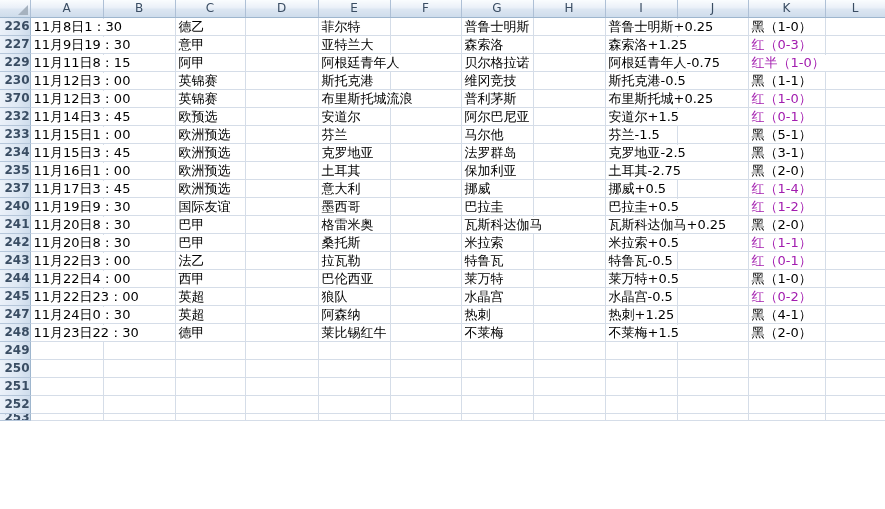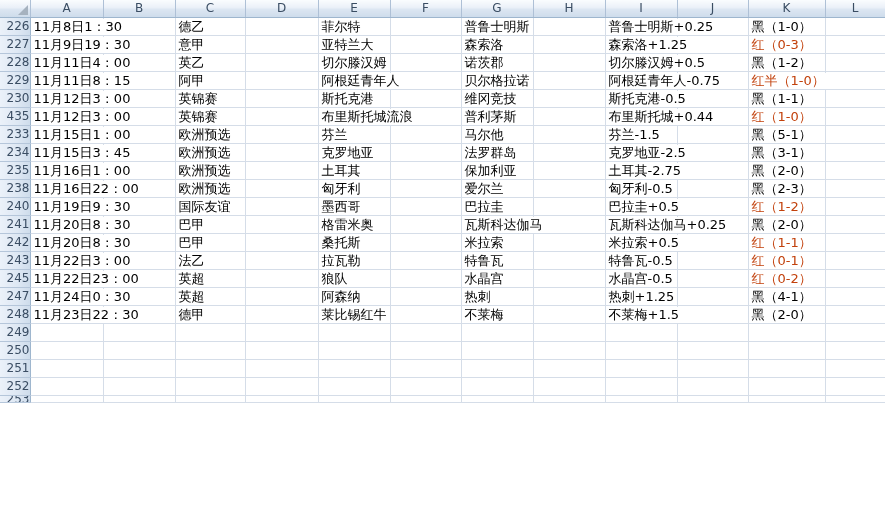--- a/index.html
+++ b/index.html
@@ -24,36 +24,36 @@
   .corner-tri{
     position:absolute;right:2px;bottom:2px;width:0;height:0;
     border-left:10px solid transparent;border-bottom:10px solid #A6B2BF;
   }
   
   th.rowhdr{
     width:30px;height:17px;
     background:linear-gradient(to right,#EBF1F9 0%,#DDE7F3 60%,#CEDCEB 100%);
     border-right:1px solid #9EB6CE;
     border-bottom:1px solid #B5C6DA;
-    font-size:12px;font-weight:normal;color:#3A4D63;text-align:right;
+    font-size:12px;font-weight:bold;color:#3A4D63;text-align:right;
     padding-right:4px;line-height:17px;
   }
   
   td.cell{
     height:17px;
     border-right:1px solid #D5DDE8;
     border-bottom:1px solid #D5DDE8;
     font-size:13px;color:#000;background:#fff;
   }
   td.cell .v{
     position:relative;z-index:1;display:inline-block;
     background:#fff;line-height:16px;padding:0 2px 0 3px;
     vertical-align:top;margin-top:1px;
   }
-  td.cell .v.red{color:#c2410c;}
+  td.cell .v.red{color:#a21caf;}
   tr.partial th.rowhdr, tr.partial td.cell{height:6px;line-height:6px;overflow:hidden;}
 </style>
 </head>
 <body>
 
 <div id="app">
   <table class="grid">
     <colgroup>
       <col style="width:30px">
         <col style="width:73px">
@@ -115,35 +115,20 @@
           <td class="cell"><span class="v">亚特兰大</span></td>
           <td class="cell"></td>
           <td class="cell"><span class="v">森索洛</span></td>
           <td class="cell"></td>
           <td class="cell"><span class="v">森索洛+1.25</span></td>
           <td class="cell"></td>
           <td class="cell"><span class="v red">红（0-3）</span></td>
           <td class="cell"></td>
         </tr>
         <tr>
-          <th class="rowhdr">228</th>
-          <td class="cell"><span class="v">11月11日4：00</span></td>
-          <td class="cell"></td>
-          <td class="cell"><span class="v">英乙</span></td>
-          <td class="cell"></td>
-          <td class="cell"><span class="v">切尔滕汉姆</span></td>
-          <td class="cell"></td>
-          <td class="cell"><span class="v">诺茨郡</span></td>
-          <td class="cell"></td>
-          <td class="cell"><span class="v">切尔滕汉姆+0.5</span></td>
-          <td class="cell"></td>
-          <td class="cell"><span class="v">黑（1-2）</span></td>
-          <td class="cell"></td>
-        </tr>
-        <tr>
           <th class="rowhdr">229</th>
           <td class="cell"><span class="v">11月11日8：15</span></td>
           <td class="cell"></td>
           <td class="cell"><span class="v">阿甲</span></td>
           <td class="cell"></td>
           <td class="cell"><span class="v">阿根廷青年人</span></td>
           <td class="cell"></td>
           <td class="cell"><span class="v">贝尔格拉诺</span></td>
           <td class="cell"></td>
           <td class="cell"><span class="v">阿根廷青年人-0.75</span></td>
@@ -160,32 +145,47 @@
           <td class="cell"><span class="v">斯托克港</span></td>
           <td class="cell"></td>
           <td class="cell"><span class="v">维冈竞技</span></td>
           <td class="cell"></td>
           <td class="cell"><span class="v">斯托克港-0.5</span></td>
           <td class="cell"></td>
           <td class="cell"><span class="v">黑（1-1）</span></td>
           <td class="cell"></td>
         </tr>
         <tr>
-          <th class="rowhdr">435</th>
+          <th class="rowhdr">370</th>
           <td class="cell"><span class="v">11月12日3：00</span></td>
           <td class="cell"></td>
           <td class="cell"><span class="v">英锦赛</span></td>
           <td class="cell"></td>
           <td class="cell"><span class="v">布里斯托城流浪</span></td>
           <td class="cell"></td>
           <td class="cell"><span class="v">普利茅斯</span></td>
           <td class="cell"></td>
-          <td class="cell"><span class="v">布里斯托城+0.44</span></td>
+          <td class="cell"><span class="v">布里斯托城+0.25</span></td>
           <td class="cell"></td>
           <td class="cell"><span class="v red">红（1-0）</span></td>
+          <td class="cell"></td>
+        </tr>
+        <tr>
+          <th class="rowhdr">232</th>
+          <td class="cell"><span class="v">11月14日3：45</span></td>
+          <td class="cell"></td>
+          <td class="cell"><span class="v">欧预选</span></td>
+          <td class="cell"></td>
+          <td class="cell"><span class="v">安道尔</span></td>
+          <td class="cell"></td>
+          <td class="cell"><span class="v">阿尔巴尼亚</span></td>
+          <td class="cell"></td>
+          <td class="cell"><span class="v">安道尔+1.5</span></td>
+          <td class="cell"></td>
+          <td class="cell"><span class="v red">红（0-1）</span></td>
           <td class="cell"></td>
         </tr>
         <tr>
           <th class="rowhdr">233</th>
           <td class="cell"><span class="v">11月15日1：00</span></td>
           <td class="cell"></td>
           <td class="cell"><span class="v">欧洲预选</span></td>
           <td class="cell"></td>
           <td class="cell"><span class="v">芬兰</span></td>
           <td class="cell"></td>
@@ -220,32 +220,32 @@
           <td class="cell"><span class="v">土耳其</span></td>
           <td class="cell"></td>
           <td class="cell"><span class="v">保加利亚</span></td>
           <td class="cell"></td>
           <td class="cell"><span class="v">土耳其-2.75</span></td>
           <td class="cell"></td>
           <td class="cell"><span class="v">黑（2-0）</span></td>
           <td class="cell"></td>
         </tr>
         <tr>
-          <th class="rowhdr">238</th>
-          <td class="cell"><span class="v">11月16日22：00</span></td>
+          <th class="rowhdr">237</th>
+          <td class="cell"><span class="v">11月17日3：45</span></td>
           <td class="cell"></td>
           <td class="cell"><span class="v">欧洲预选</span></td>
           <td class="cell"></td>
-          <td class="cell"><span class="v">匈牙利</span></td>
-          <td class="cell"></td>
-          <td class="cell"><span class="v">爱尔兰</span></td>
-          <td class="cell"></td>
-          <td class="cell"><span class="v">匈牙利-0.5</span></td>
-          <td class="cell"></td>
-          <td class="cell"><span class="v">黑（2-3）</span></td>
+          <td class="cell"><span class="v">意大利</span></td>
+          <td class="cell"></td>
+          <td class="cell"><span class="v">挪威</span></td>
+          <td class="cell"></td>
+          <td class="cell"><span class="v">挪威+0.5</span></td>
+          <td class="cell"></td>
+          <td class="cell"><span class="v red">红（1-4）</span></td>
           <td class="cell"></td>
         </tr>
         <tr>
           <th class="rowhdr">240</th>
           <td class="cell"><span class="v">11月19日9：30</span></td>
           <td class="cell"></td>
           <td class="cell"><span class="v">国际友谊</span></td>
           <td class="cell"></td>
           <td class="cell"><span class="v">墨西哥</span></td>
           <td class="cell"></td>
@@ -292,20 +292,35 @@
           <td class="cell"></td>
           <td class="cell"><span class="v">法乙</span></td>
           <td class="cell"></td>
           <td class="cell"><span class="v">拉瓦勒</span></td>
           <td class="cell"></td>
           <td class="cell"><span class="v">特鲁瓦</span></td>
           <td class="cell"></td>
           <td class="cell"><span class="v">特鲁瓦-0.5</span></td>
           <td class="cell"></td>
           <td class="cell"><span class="v red">红（0-1）</span></td>
+          <td class="cell"></td>
+        </tr>
+        <tr>
+          <th class="rowhdr">244</th>
+          <td class="cell"><span class="v">11月22日4：00</span></td>
+          <td class="cell"></td>
+          <td class="cell"><span class="v">西甲</span></td>
+          <td class="cell"></td>
+          <td class="cell"><span class="v">巴伦西亚</span></td>
+          <td class="cell"></td>
+          <td class="cell"><span class="v">莱万特</span></td>
+          <td class="cell"></td>
+          <td class="cell"><span class="v">莱万特+0.5</span></td>
+          <td class="cell"></td>
+          <td class="cell"><span class="v">黑（1-0）</span></td>
           <td class="cell"></td>
         </tr>
         <tr>
           <th class="rowhdr">245</th>
           <td class="cell"><span class="v">11月22日23：00</span></td>
           <td class="cell"></td>
           <td class="cell"><span class="v">英超</span></td>
           <td class="cell"></td>
           <td class="cell"><span class="v">狼队</span></td>
           <td class="cell"></td>

